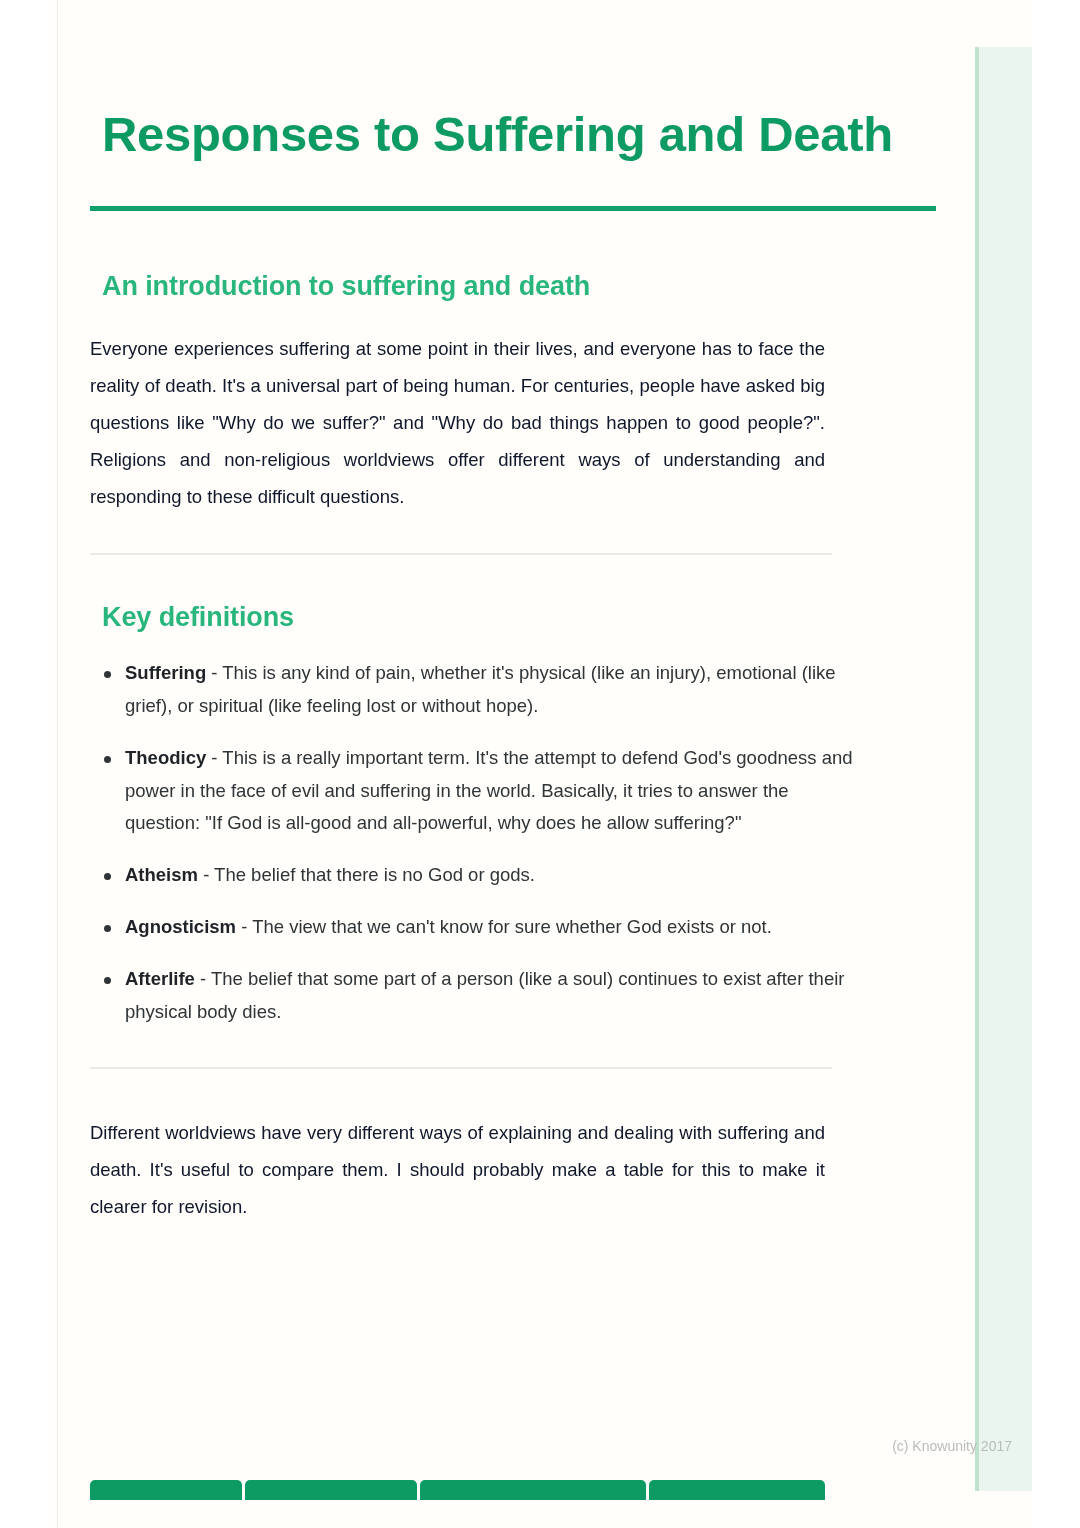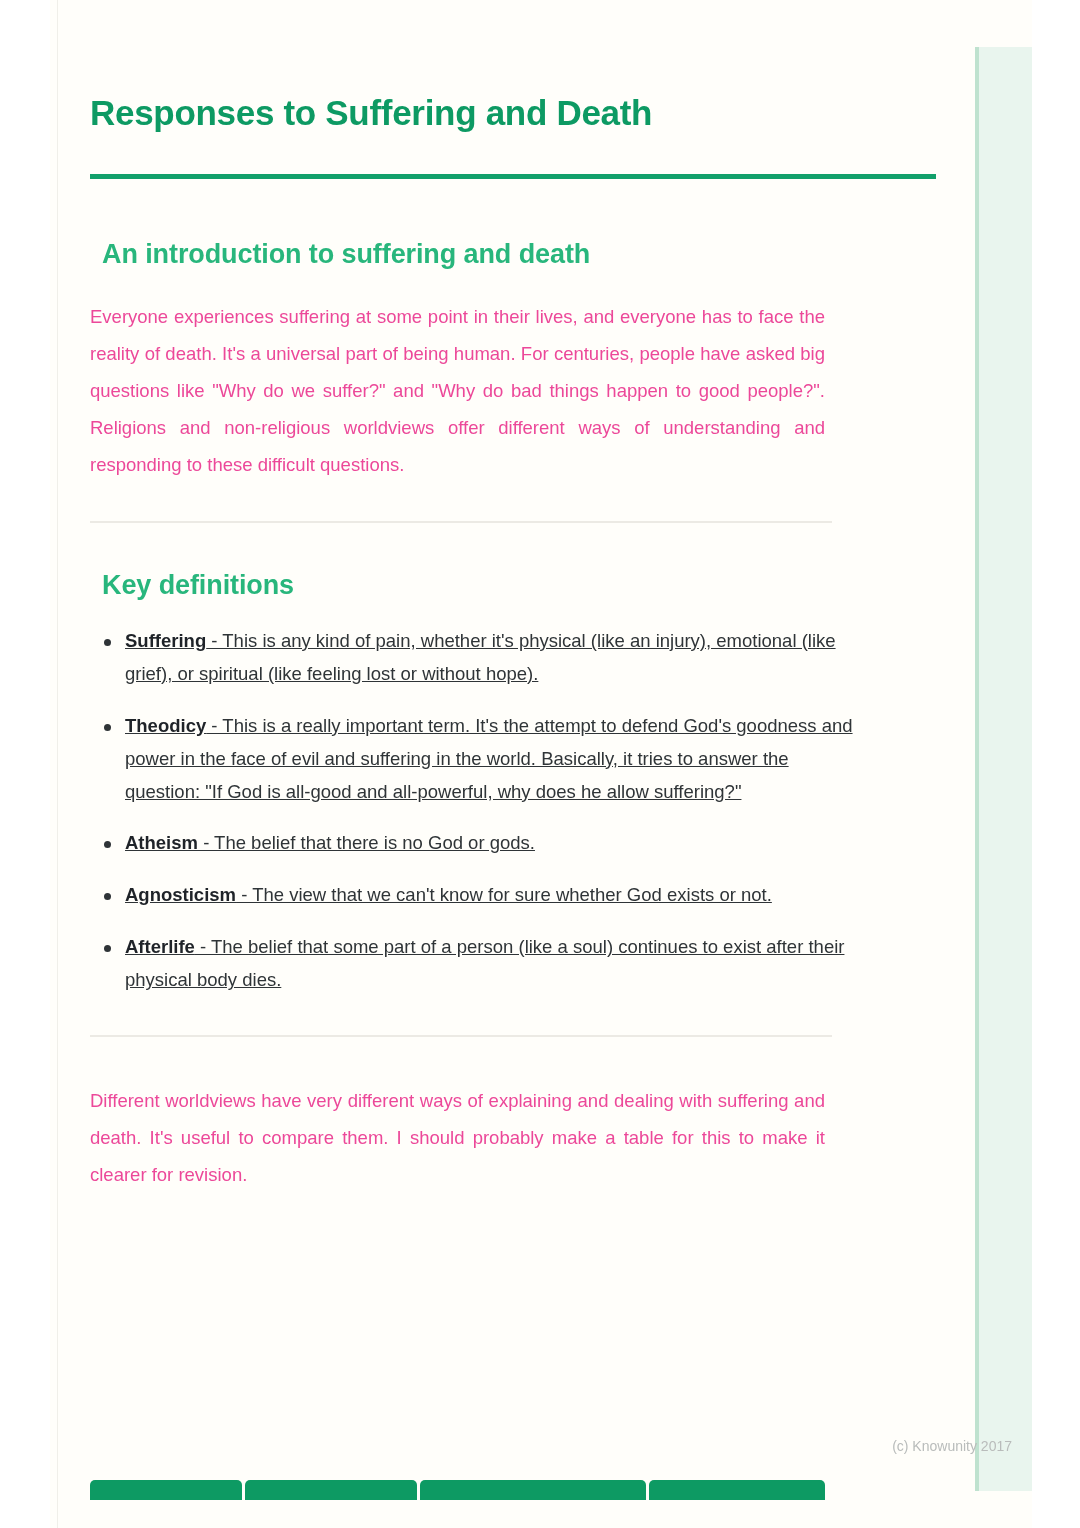--- a/index.html
+++ b/index.html
@@ -65,23 +65,23 @@
   .content {
     position: absolute;
     left: 90px;
     top: 0;
     width: 846px;
     height: 1528px;
   }
 
   
   .doc-title {
-    margin: 0;
+    margin: 12px;
     padding-top: 88px;
-    font-size: 35px;
+    font-size: 49px;
     line-height: 1.42;
     font-weight: 700;
     color: #0d9a63;
     letter-spacing: -0.3px;
     width: 800px;
   }
 
   .title-rule {
     margin-top: 36px;
     width: 846px;
@@ -99,21 +99,21 @@
     line-height: 1.3;
     font-weight: 700;
     color: #28b67c;
     letter-spacing: -0.1px;
   }
 
   .para {
     margin: 0;
     font-size: 18.5px;
     line-height: 2.0;
-    color: #ec4899;
+    color: #0f172a;
     text-align: justify;
     text-justify: inter-word;
   }
 
   .sec-intro { margin-top: 58px; }
   .sec-intro .para { margin-top: 26px; }
 
   .divider {
     margin-top: 38px;
     width: 742px;
@@ -130,21 +130,20 @@
   }
   ul.defs > li {
     position: relative;
     padding-left: 35px;
     margin-bottom: 19px;
     font-size: 18.5px;
     line-height: 1.78;
     color: #2f3437;
     text-align: left;
     width: 730px;
-    text-decoration: underline;
   }
   ul.defs > li:last-child { margin-bottom: 0; }
   ul.defs > li::before {
     content: "";
     position: absolute;
     left: 14px;
     top: 14px;
     width: 7px;
     height: 7px;
     border-radius: 50%;

